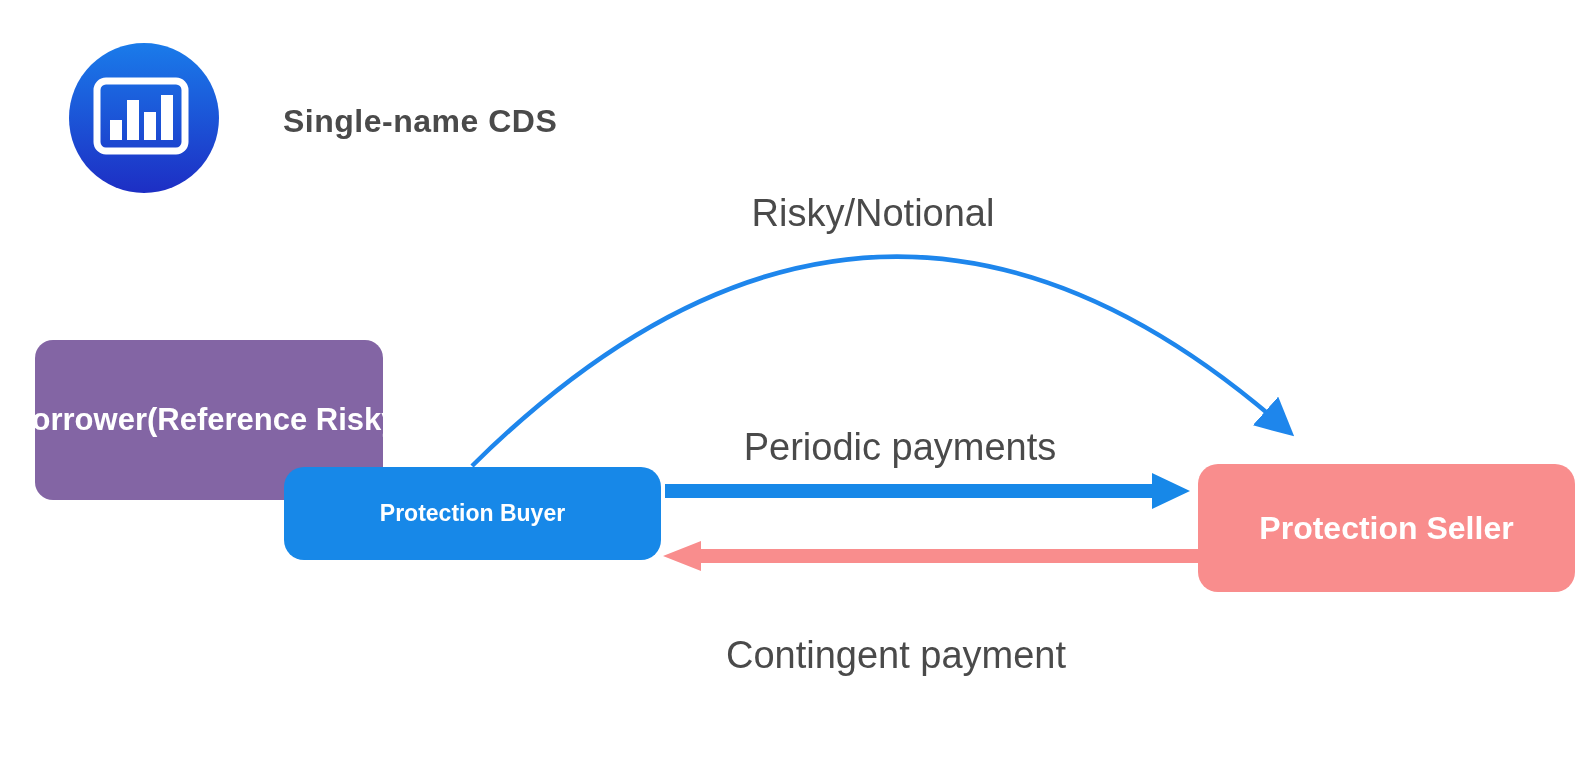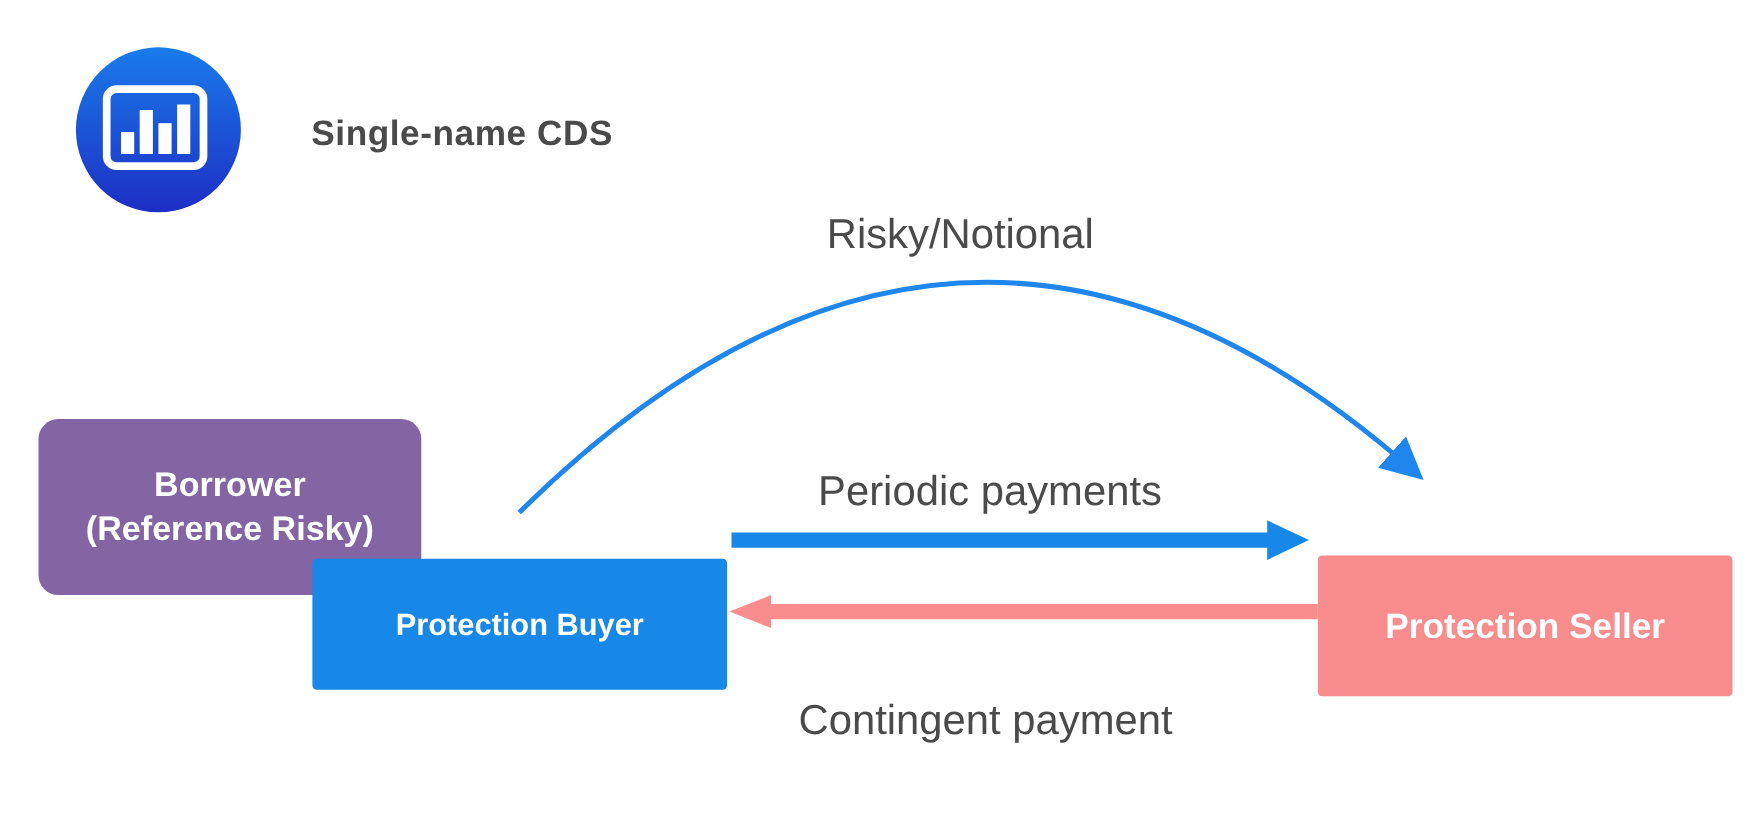--- a/index.html
+++ b/index.html
@@ -29,50 +29,49 @@
     font-weight: 700;
     letter-spacing: 0.5px;
     color: var(--text-dark, #4a4a4a);
     white-space: nowrap;
   }
 
   
   .node {
     position: absolute;
     display: flex;
-    flex-direction: column;
+    flex-direction: row;
     align-items: center;
     justify-content: center;
     color: #ffffff;
     font-weight: 700;
     text-align: center;
     white-space: nowrap;
-    margin-top: 41px;
   }
   .node-borrower {
     left: 35px; top: 340px;
     width: 348px; height: 160px;
     border-radius: 18px;
     background: var(--purple, #8365a4);
     font-size: 31px;
     line-height: 40px;
     z-index: 1;
   }
   .node-buyer {
     left: 284px; top: 467px;
-    width: 377px; height: 119px;
-    border-radius: 4px;
+    width: 377px; height: 93px;
+    border-radius: 20px;
     background: var(--accent-blue, #1788e8);
-    font-size: 28px;
+    font-size: 23px;
     z-index: 2;
   }
   .node-seller {
     left: 1198px; top: 464px;
     width: 377px; height: 128px;
-    border-radius: 4px;
+    border-radius: 20px;
     background: var(--pink, #f98d8d);
     font-size: 32px;
     z-index: 2;
   }
 
   
   .arrows-layer {
     position: absolute;
     left: 0; top: 0;
     width: 1590px; height: 759px;

